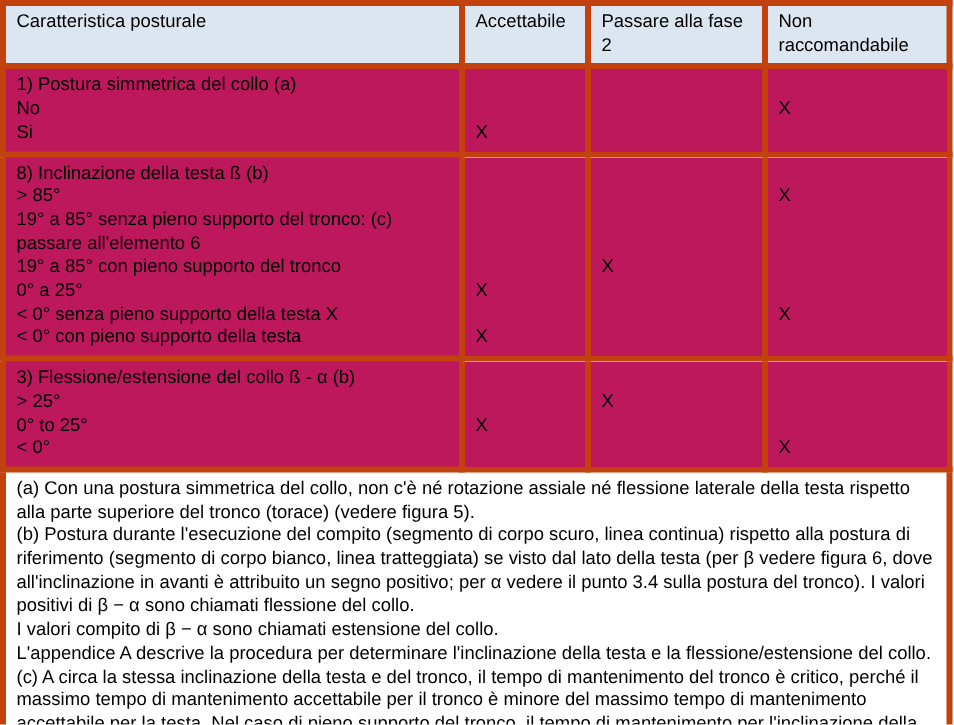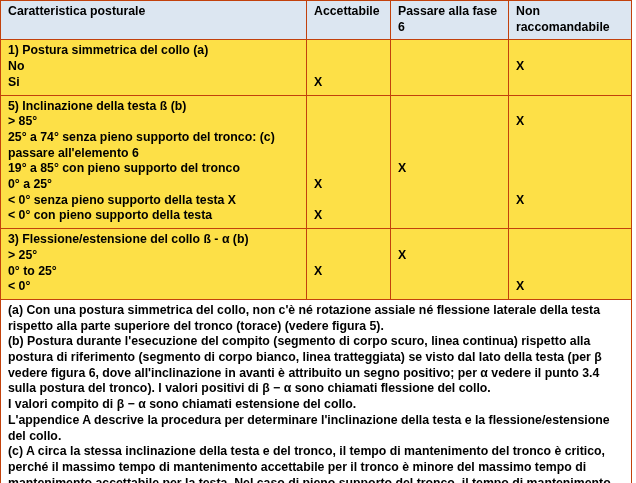--- a/index.html
+++ b/index.html
@@ -20,41 +20,41 @@
     padding: 0;
   }
   table.posture-table {
     border-collapse: collapse;
     table-layout: fixed;
     width: 631px;
     border: 1px solid #9fb8cd;
   }
   table.posture-table td,
   table.posture-table th {
-    border: 1px solid #c2410c;
+    border: 4px solid #c2410c;
     vertical-align: top;
     padding: 3px 5px 4px 7px;
     font-size: 12.3px;
     line-height: 15.7px;
-    font-weight: bold;
+    font-weight: normal;
     text-align: left;
   }
   thead th {
     background: #dce6f1;
     border-color: #9fb8cd;
     height: 30px;
   }
   .col-char  { width: 306px; }
   .col-acc   { width: 84px; }
   .col-fase  { width: 118px; }
   .col-non   { width: 123px; }
 
   
   tbody td {
-    background: #fde047;
+    background: #be185d;
   }
   .label-cell {
     white-space: pre-line;
   }
   .mark-cell {
     position: relative;
     padding: 3px 5px 4px 9px;
   }
   .mark-cell .mark {
     display: block;
@@ -83,21 +83,21 @@
     <colgroup>
       <col class="col-char">
       <col class="col-acc">
       <col class="col-fase">
       <col class="col-non">
     </colgroup>
     <thead>
       <tr>
         <th>Caratteristica posturale</th>
         <th>Accettabile</th>
-        <th>Passare alla fase 6</th>
+        <th>Passare alla fase 2</th>
         <th>Non raccomandabile</th>
       </tr>
     </thead>
     <tbody>
         <tr>
           <td class="label-cell"><div>1) Postura simmetrica del collo (a)</div><div>No</div><div>Si</div></td>
           <td class="mark-cell">
             <span class="mark blank">&nbsp;</span>
             <span class="mark blank">&nbsp;</span>
             <span class="mark">X</span>
@@ -107,21 +107,21 @@
             <span class="mark blank">&nbsp;</span>
             <span class="mark blank">&nbsp;</span>
           </td>
           <td class="mark-cell">
             <span class="mark blank">&nbsp;</span>
             <span class="mark">X</span>
             <span class="mark blank">&nbsp;</span>
           </td>
         </tr>
         <tr>
-          <td class="label-cell"><div>5) Inclinazione della testa ß (b)</div><div>&gt; 85°</div><div>25° a 74° senza pieno supporto del tronco: (c)</div><div>passare all'elemento 6</div><div>19° a 85° con pieno supporto del tronco</div><div>0° a 25°</div><div>&lt; 0° senza pieno supporto della testa X</div><div>&lt; 0° con pieno supporto della testa</div></td>
+          <td class="label-cell"><div>8) Inclinazione della testa ß (b)</div><div>&gt; 85°</div><div>19° a 85° senza pieno supporto del tronco: (c)</div><div>passare all'elemento 6</div><div>19° a 85° con pieno supporto del tronco</div><div>0° a 25°</div><div>&lt; 0° senza pieno supporto della testa X</div><div>&lt; 0° con pieno supporto della testa</div></td>
           <td class="mark-cell">
             <span class="mark blank">&nbsp;</span>
             <span class="mark blank">&nbsp;</span>
             <span class="mark blank">&nbsp;</span>
             <span class="mark blank">&nbsp;</span>
             <span class="mark blank">&nbsp;</span>
             <span class="mark">X</span>
             <span class="mark blank">&nbsp;</span>
             <span class="mark">X</span>
           </td>

